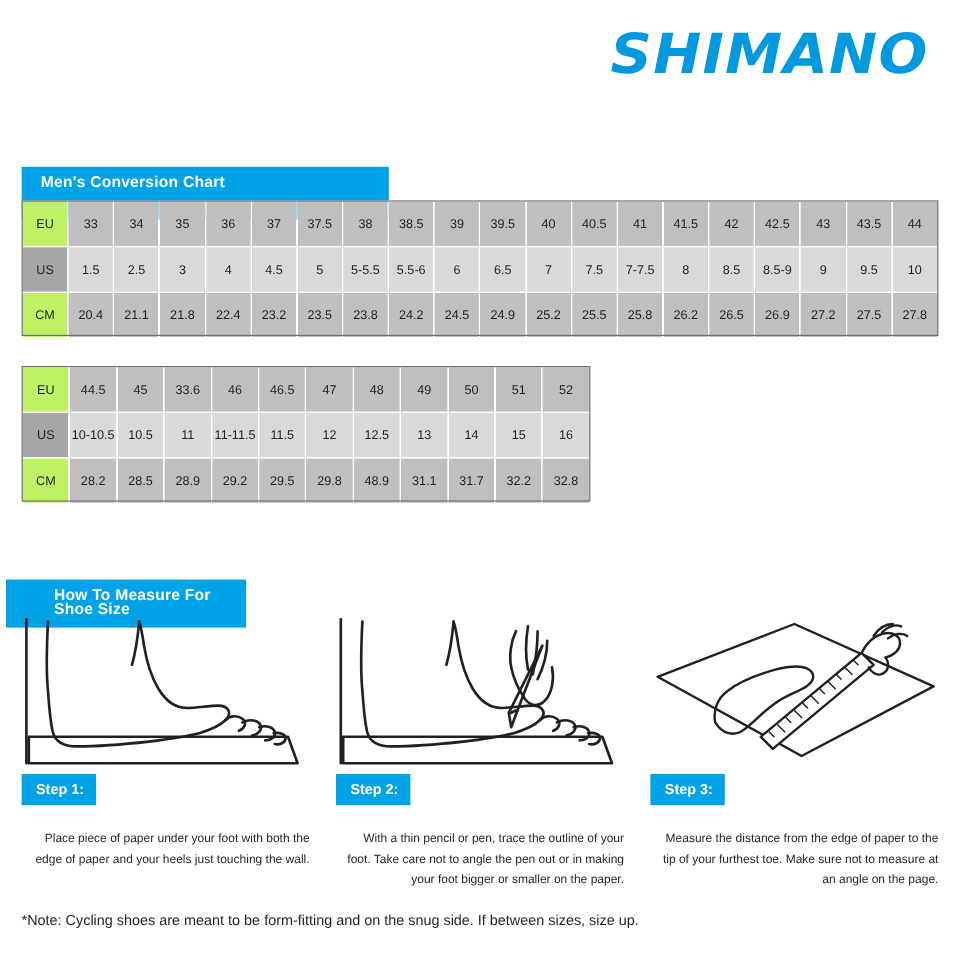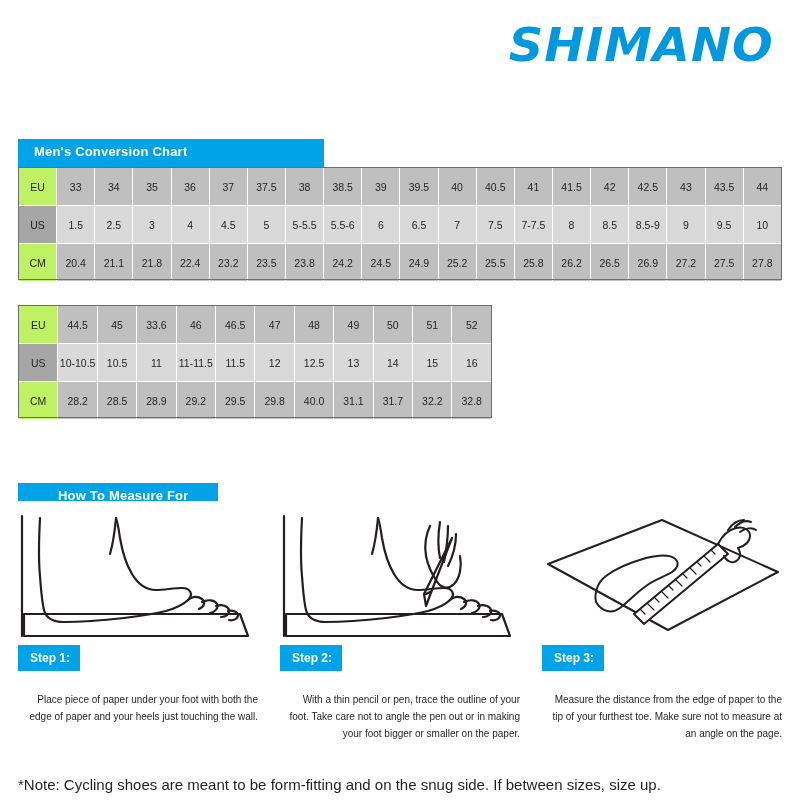--- a/index.html
+++ b/index.html
@@ -50,24 +50,24 @@
   .banner-chart {
     position: absolute;
     left: 18px;
     top: 139px;
     width: 306px;
     height: 44px;
     line-height: 12px;
   }
   .banner-measure {
     position: absolute;
-    left: 18px;
+    left: 5px;
     top: 483px;
     width: 200px;
-    height: 18px;
+    height: 40px;
     line-height: 12px;
     padding-left: 40px;
   }
 
   
   .size-table {
     position: absolute;
     border-collapse: collapse;
     table-layout: fixed;
     font-size: 10.5px;
@@ -137,23 +137,22 @@
     line-height: 17px;
     color: #231f20;
     padding-left: 4px;
     text-align: right;
   }
 
   .note {
     position: absolute;
     left: 18px;
     top: 760px;
-    font-size: 15px;
+    font-size: 12px;
     color: #231f20;
-    margin-top: 16px;
   }
 </style>
 </head>
 <body>
 
 <div class="page">
 
   <div class="brand">SHIMANO</div>
 
   <div class="banner banner-chart">Men's Conversion Chart</div>
@@ -261,21 +260,21 @@
         <td>16</td>
       </tr>
       <tr>
         <td class="rowhead">CM</td>
         <td>28.2</td>
         <td>28.5</td>
         <td>28.9</td>
         <td>29.2</td>
         <td>29.5</td>
         <td>29.8</td>
-        <td>40.0</td>
+        <td>48.9</td>
         <td>31.1</td>
         <td>31.7</td>
         <td>32.2</td>
         <td>32.8</td>
       </tr>
     </tbody>
   </table>
   <div class="table-wrap" id="wrap-2"></div>
 
   <div class="banner banner-measure">How To Measure For Shoe Size</div>

